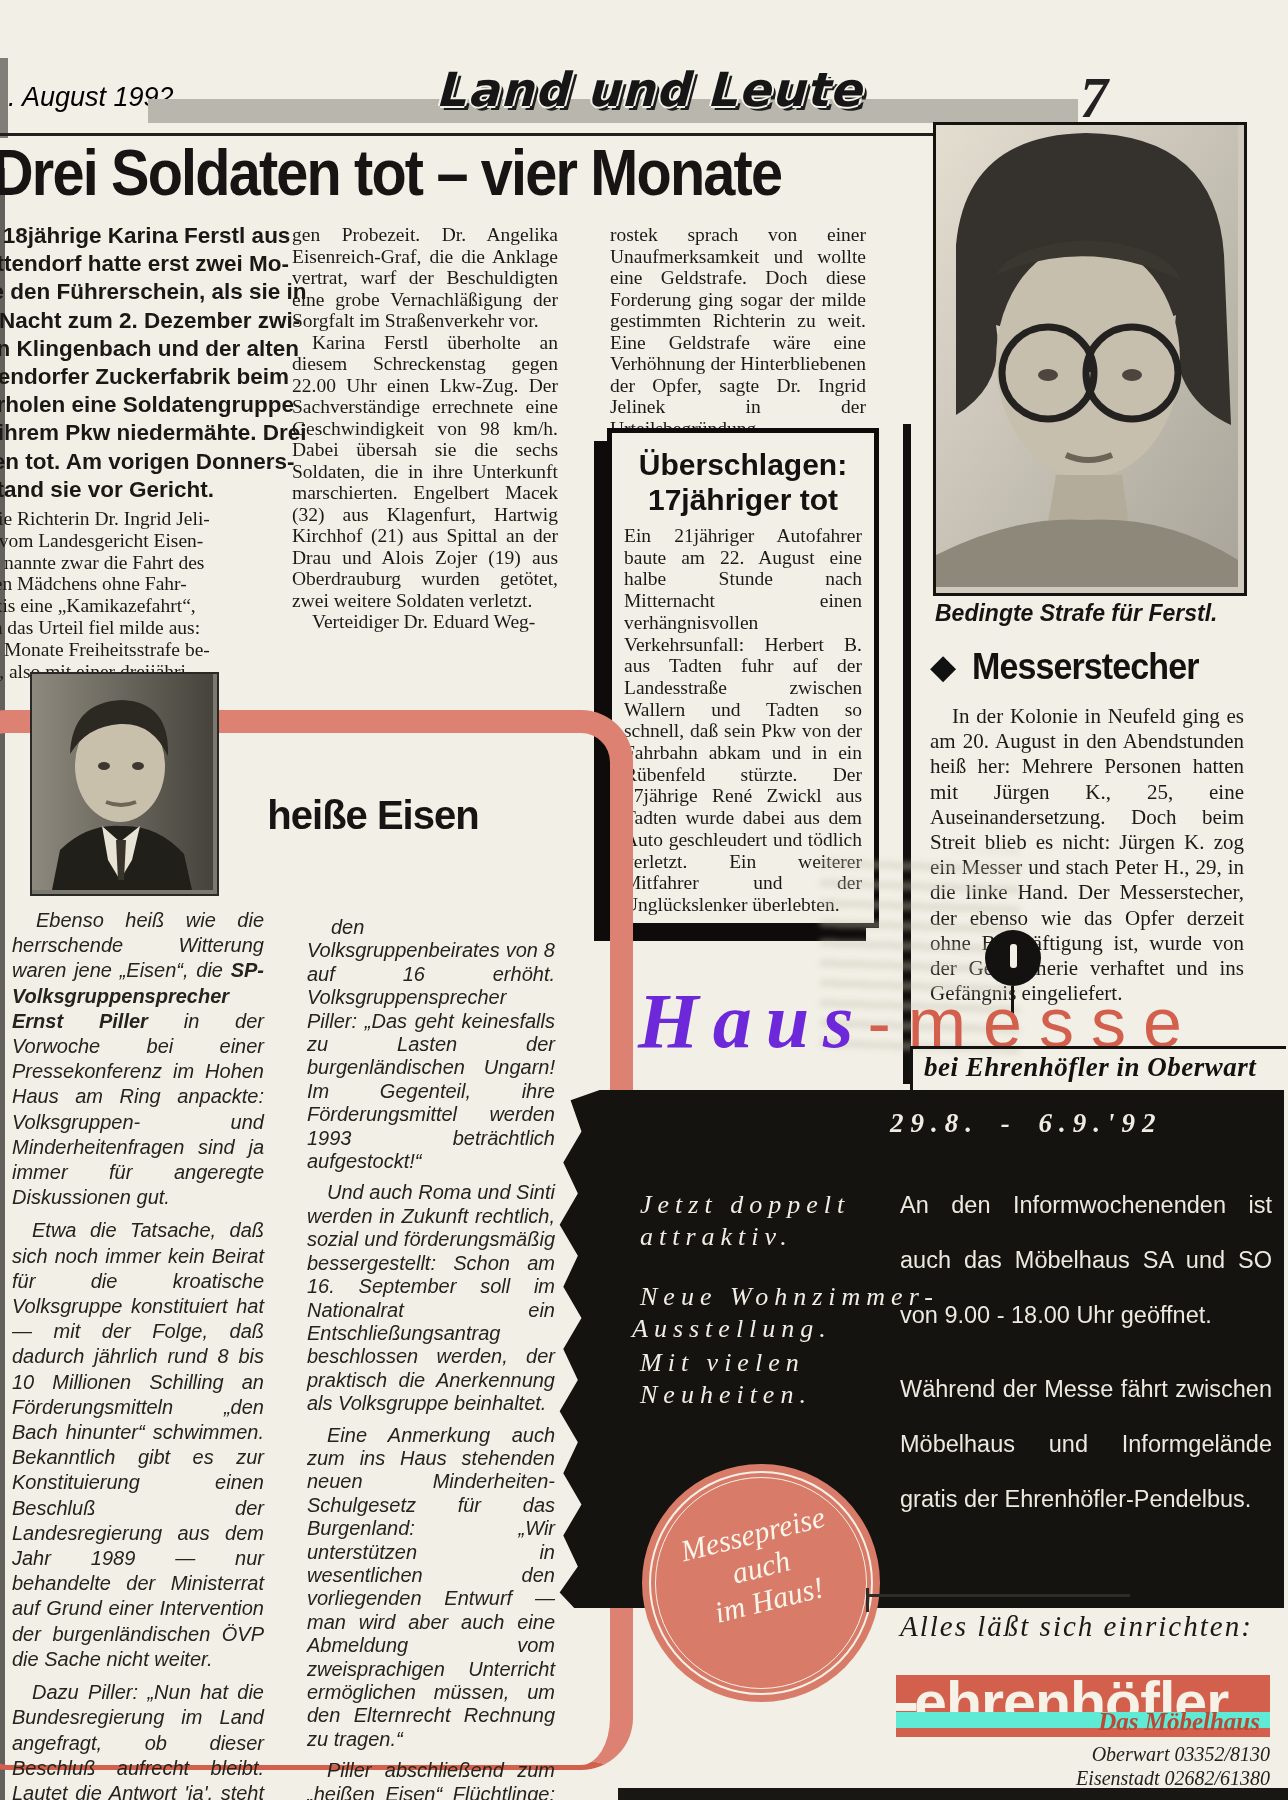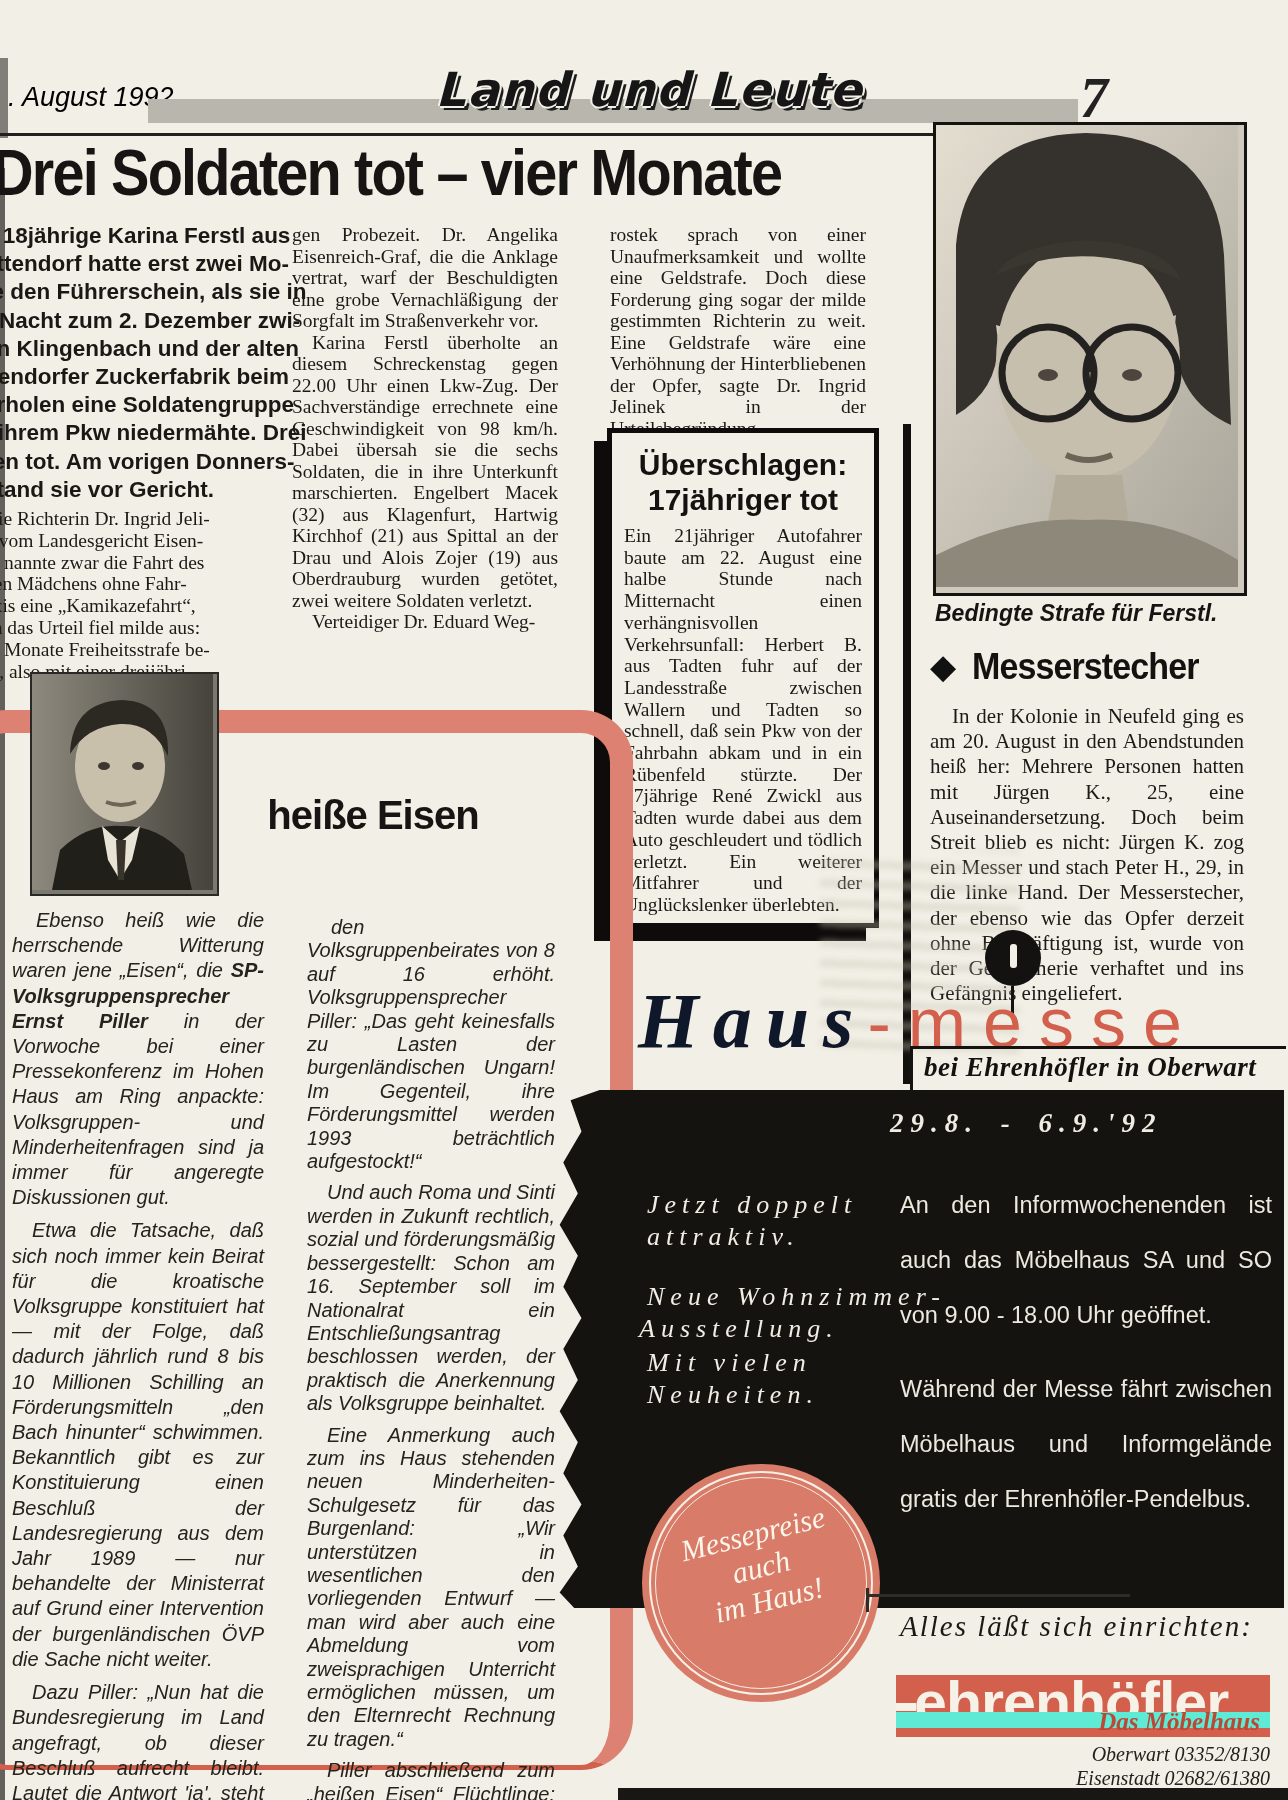--- a/index.html
+++ b/index.html
@@ -54,30 +54,30 @@
   .midital{left:299px;top:908px;width:264px;font-size:20px;line-height:23.4px;}
   .boldi{font-weight:bold;}
   
   .smudge{left:820px;top:850px;width:200px;height:210px;filter:blur(3px);opacity:.5;
      background:repeating-linear-gradient(2deg,transparent 0 14px,#c9c4b4 14px 20px);}
   
   .pin-circle{left:985px;top:930px;width:56px;height:56px;background:#131210;border-radius:50%;}
   .pin-bar{left:1010px;top:944px;width:7px;height:24px;background:#f2efe6;border-radius:3px;}
   .pin-stem{left:1011px;top:986px;width:3px;height:30px;background:#131210;}
   .haustitle{left:638px;top:976px;white-space:nowrap;}
-  .haus-serif{font:italic bold 78px "Liberation Serif",serif;color:#0f172a;letter-spacing:14px;}
+  .haus-serif{font:italic bold 78px "Liberation Serif",serif;color:#6d28d9;letter-spacing:14px;}
   .haus-sans{font:70px "Liberation Sans",sans-serif;color:#d2604d;letter-spacing:17px;}
   .subrule-h{left:910px;top:1046px;width:376px;height:3px;background:#15130f;}
   .subrule-v{left:910px;top:1046px;width:3px;height:48px;background:#15130f;}
   .hsub{left:924px;top:1052px;font:italic bold 27px "Liberation Serif",serif;color:#141210;letter-spacing:.5px;}
   .blackbox{left:556px;top:1090px;width:728px;height:518px;background:#141310;
      clip-path:polygon(100% 0,100% 100%,2.5% 100%,.5% 97%,3% 92%,1% 86%,3.5% 80%,1% 74%,3% 68%,.5% 62%,3% 56%,1% 50%,3.5% 44%,1% 38%,3% 32%,.5% 26%,3% 20%,1% 14%,3.5% 8%,2% 2%,6% 0);}
   .dates{left:890px;top:1108px;width:385px;font:italic bold 27px "Liberation Serif",serif;color:#efece2;
      letter-spacing:7px;word-spacing:8px;white-space:nowrap;}
-  .slogan{font:italic 26px "Liberation Serif",serif;color:#f0ede3;letter-spacing:6px;white-space:nowrap;margin-left:7px;}
+  .slogan{font:italic 26px "Liberation Serif",serif;color:#f0ede3;letter-spacing:6px;white-space:nowrap;}
   .adinfo{width:372px;font:23.5px/55px "Liberation Sans",sans-serif;color:#eceade;text-align:justify;}
   .badge{left:642px;top:1464px;width:238px;height:238px;border-radius:50%;background:#d97b69;}
   .badge-ring{position:absolute;left:7px;top:7px;right:7px;bottom:7px;border:2.5px solid #f6f1e6;border-radius:50%;}
   .badge-ring2{position:absolute;left:13px;top:13px;right:13px;bottom:13px;border:1.5px solid #f6f1e6;border-radius:50%;}
   .badge-text{position:absolute;left:0;top:52px;width:100%;text-align:center;transform:rotate(-14deg);
      font:italic 30px/34px "Liberation Serif",serif;color:#fbf6ea;}
   
   .allesrule-h{left:866px;top:1594px;width:264px;height:3px;background:#2e2c28;}
   .allesrule-v{left:866px;top:1588px;width:3px;height:24px;background:#2e2c28;}
   .allestag{left:900px;top:1610px;font:italic 29px "Liberation Serif",serif;color:#1b1916;letter-spacing:2px;}

